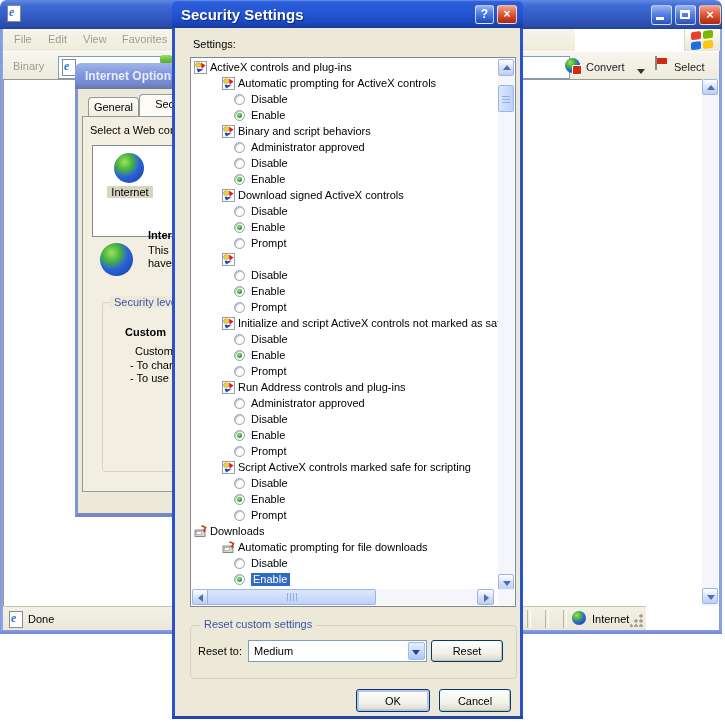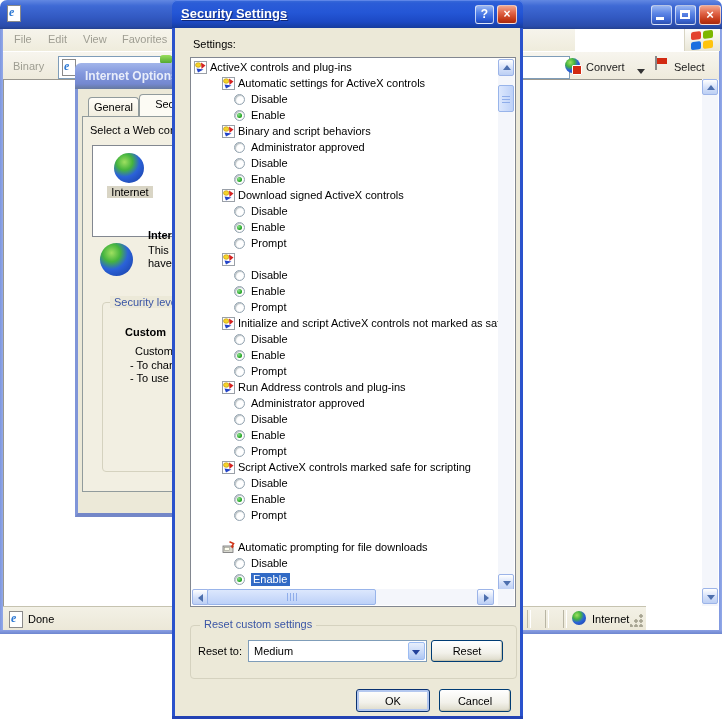--- a/index.html
+++ b/index.html
@@ -75,21 +75,21 @@
   .zone-list{position:absolute;background:#fff;border:1px solid #828790;}
   .gbox{position:absolute;border:1px solid #d5d2bf;border-radius:4px;}
   .gcap{position:absolute;background:#ece9d8;color:#3a55a5;padding:0 4px;}
   .globe{border-radius:50%;background:radial-gradient(circle at 35% 30%,#9fe060 0%,#45b43e 28%,#2b62d9 52%,#1d47b0 85%,#123277);}
 
   
   .ss-dlg{left:172px;top:0;width:351px;height:719px;}
   .ss-title{left:0;top:0;width:351px;height:28px;border-radius:5px 5px 0 0;
     background:linear-gradient(180deg,#3a6cd8 0%,#2b5cd7 12%,#2456d6 45%,#1c49c4 78%,#163c9d 100%);
     box-shadow:inset 0 1px 0 #5d85e8;}
-  .ss-title-text{position:absolute;left:9px;top:6px;color:#fff;font-weight:bold;font-size:13px;text-shadow:1px 1px 1px #10297a;text-decoration:underline;}
+  .ss-title-text{position:absolute;left:9px;top:6px;color:#fff;font-weight:bold;font-size:15px;text-shadow:1px 1px 1px #10297a;}
   .cap-btn{position:absolute;top:5px;width:19px;height:19px;border-radius:3px;border:1px solid rgba(255,255,255,.7);
     background:linear-gradient(180deg,#9ab6f2,#5381e8 40%,#2c5cd8 80%,#2248b0);box-sizing:border-box;
     color:#fff;font-weight:bold;font-size:12px;text-align:center;line-height:17px;}
   .cap-btn.red{background:linear-gradient(180deg,#f0a58c,#e06448 40%,#c23716 80%,#a72a10);width:20px;}
   .ss-body{left:0;top:28px;width:351px;height:688px;background:#ece9d8;border-left:3px solid #2a52cc;border-right:3px solid #2a52cc;box-sizing:border-box;}
   .ss-bottom{left:0;top:716px;width:351px;height:3px;background:#2342b4;}
   .listbox{position:absolute;left:15px;top:29px;width:326px;height:550px;background:#fff;border:1px solid #828790;box-sizing:border-box;}
   #settings-rows{position:absolute;left:1px;top:1px;width:307px;height:531px;overflow:hidden;}
   .row{position:absolute;left:0;width:100%;height:16px;}
   .treeicon{position:absolute;top:1px;width:13px;height:13px;}
@@ -225,21 +225,21 @@
                 </svg></span>
               <span class="lbl" style="left: 18px;">ActiveX controls and plug-ins</span>
             </div>
             <div class="row" style="top: 17px;">
               <span class="treeicon" style="left: 30px;"><svg width="13" height="13" xmlns="http://www.w3.org/2000/svg">
                   <rect x="0.5" y="0.5" width="12" height="12" fill="#fff" stroke="#9aa0a8"></rect>
                   <ellipse cx="4.2" cy="4" rx="2.7" ry="2.3" fill="#f6d32a" stroke="#b8940a" stroke-width="0.6"></ellipse>
                   <path d="M7 1.5 L11.5 4.5 L7.5 8 Z" fill="#d42222"></path>
                   <path d="M2.5 7.5 L9.5 8.5 L4 11.5 Z" fill="#2243c8"></path>
                 </svg></span>
-              <span class="lbl" style="left: 46px;">Automatic settings for ActiveX controls</span>
+              <span class="lbl" style="left: 46px;">Automatic prompting for ActiveX controls</span>
             </div>
             <div class="row" style="top: 33px;">
               <span class="radio" style="left: 42px;"></span>
               <span class="lbl" style="left: 59px;">Disable</span>
             </div>
             <div class="row" style="top: 49px;">
               <span class="radio on" style="left: 42px;"></span>
               <span class="lbl" style="left: 59px;">Enable</span>
             </div>
             <div class="row" style="top: 65px;">
@@ -363,20 +363,29 @@
               <span class="radio" style="left: 42px;"></span>
               <span class="lbl" style="left: 59px;">Disable</span>
             </div>
             <div class="row" style="top: 433px;">
               <span class="radio on" style="left: 42px;"></span>
               <span class="lbl" style="left: 59px;">Enable</span>
             </div>
             <div class="row" style="top: 449px;">
               <span class="radio" style="left: 42px;"></span>
               <span class="lbl" style="left: 59px;">Prompt</span>
+            </div>
+            <div class="row" style="top: 465px;">
+              <span class="treeicon" style="left: 2px;"><svg width="13" height="13" xmlns="http://www.w3.org/2000/svg">
+                  <rect x="1" y="5" width="10" height="6.5" fill="#d8d8d0" stroke="#707070" stroke-width="0.8"></rect>
+                  <rect x="2.5" y="6.5" width="5" height="3" fill="#fffff0" stroke="#8a8a80" stroke-width="0.5"></rect>
+                  <path d="M7.5 0.8 L11.6 2.6 L9.8 5.4" fill="none" stroke="#d03014" stroke-width="1.5"></path>
+                  <path d="M8.4 5.4 L12 4.6 L10.6 7.6 Z" fill="#d03014"></path>
+                </svg></span>
+              <span class="lbl" style="left: 18px;">Downloads</span>
             </div>
             <div class="row" style="top: 481px;">
               <span class="treeicon" style="left: 30px;"><svg width="13" height="13" xmlns="http://www.w3.org/2000/svg">
                   <rect x="1" y="5" width="10" height="6.5" fill="#d8d8d0" stroke="#707070" stroke-width="0.8"></rect>
                   <rect x="2.5" y="6.5" width="5" height="3" fill="#fffff0" stroke="#8a8a80" stroke-width="0.5"></rect>
                   <path d="M7.5 0.8 L11.6 2.6 L9.8 5.4" fill="none" stroke="#d03014" stroke-width="1.5"></path>
                   <path d="M8.4 5.4 L12 4.6 L10.6 7.6 Z" fill="#d03014"></path>
                 </svg></span>
               <span class="lbl" style="left: 46px;">Automatic prompting for file downloads</span>
             </div>

